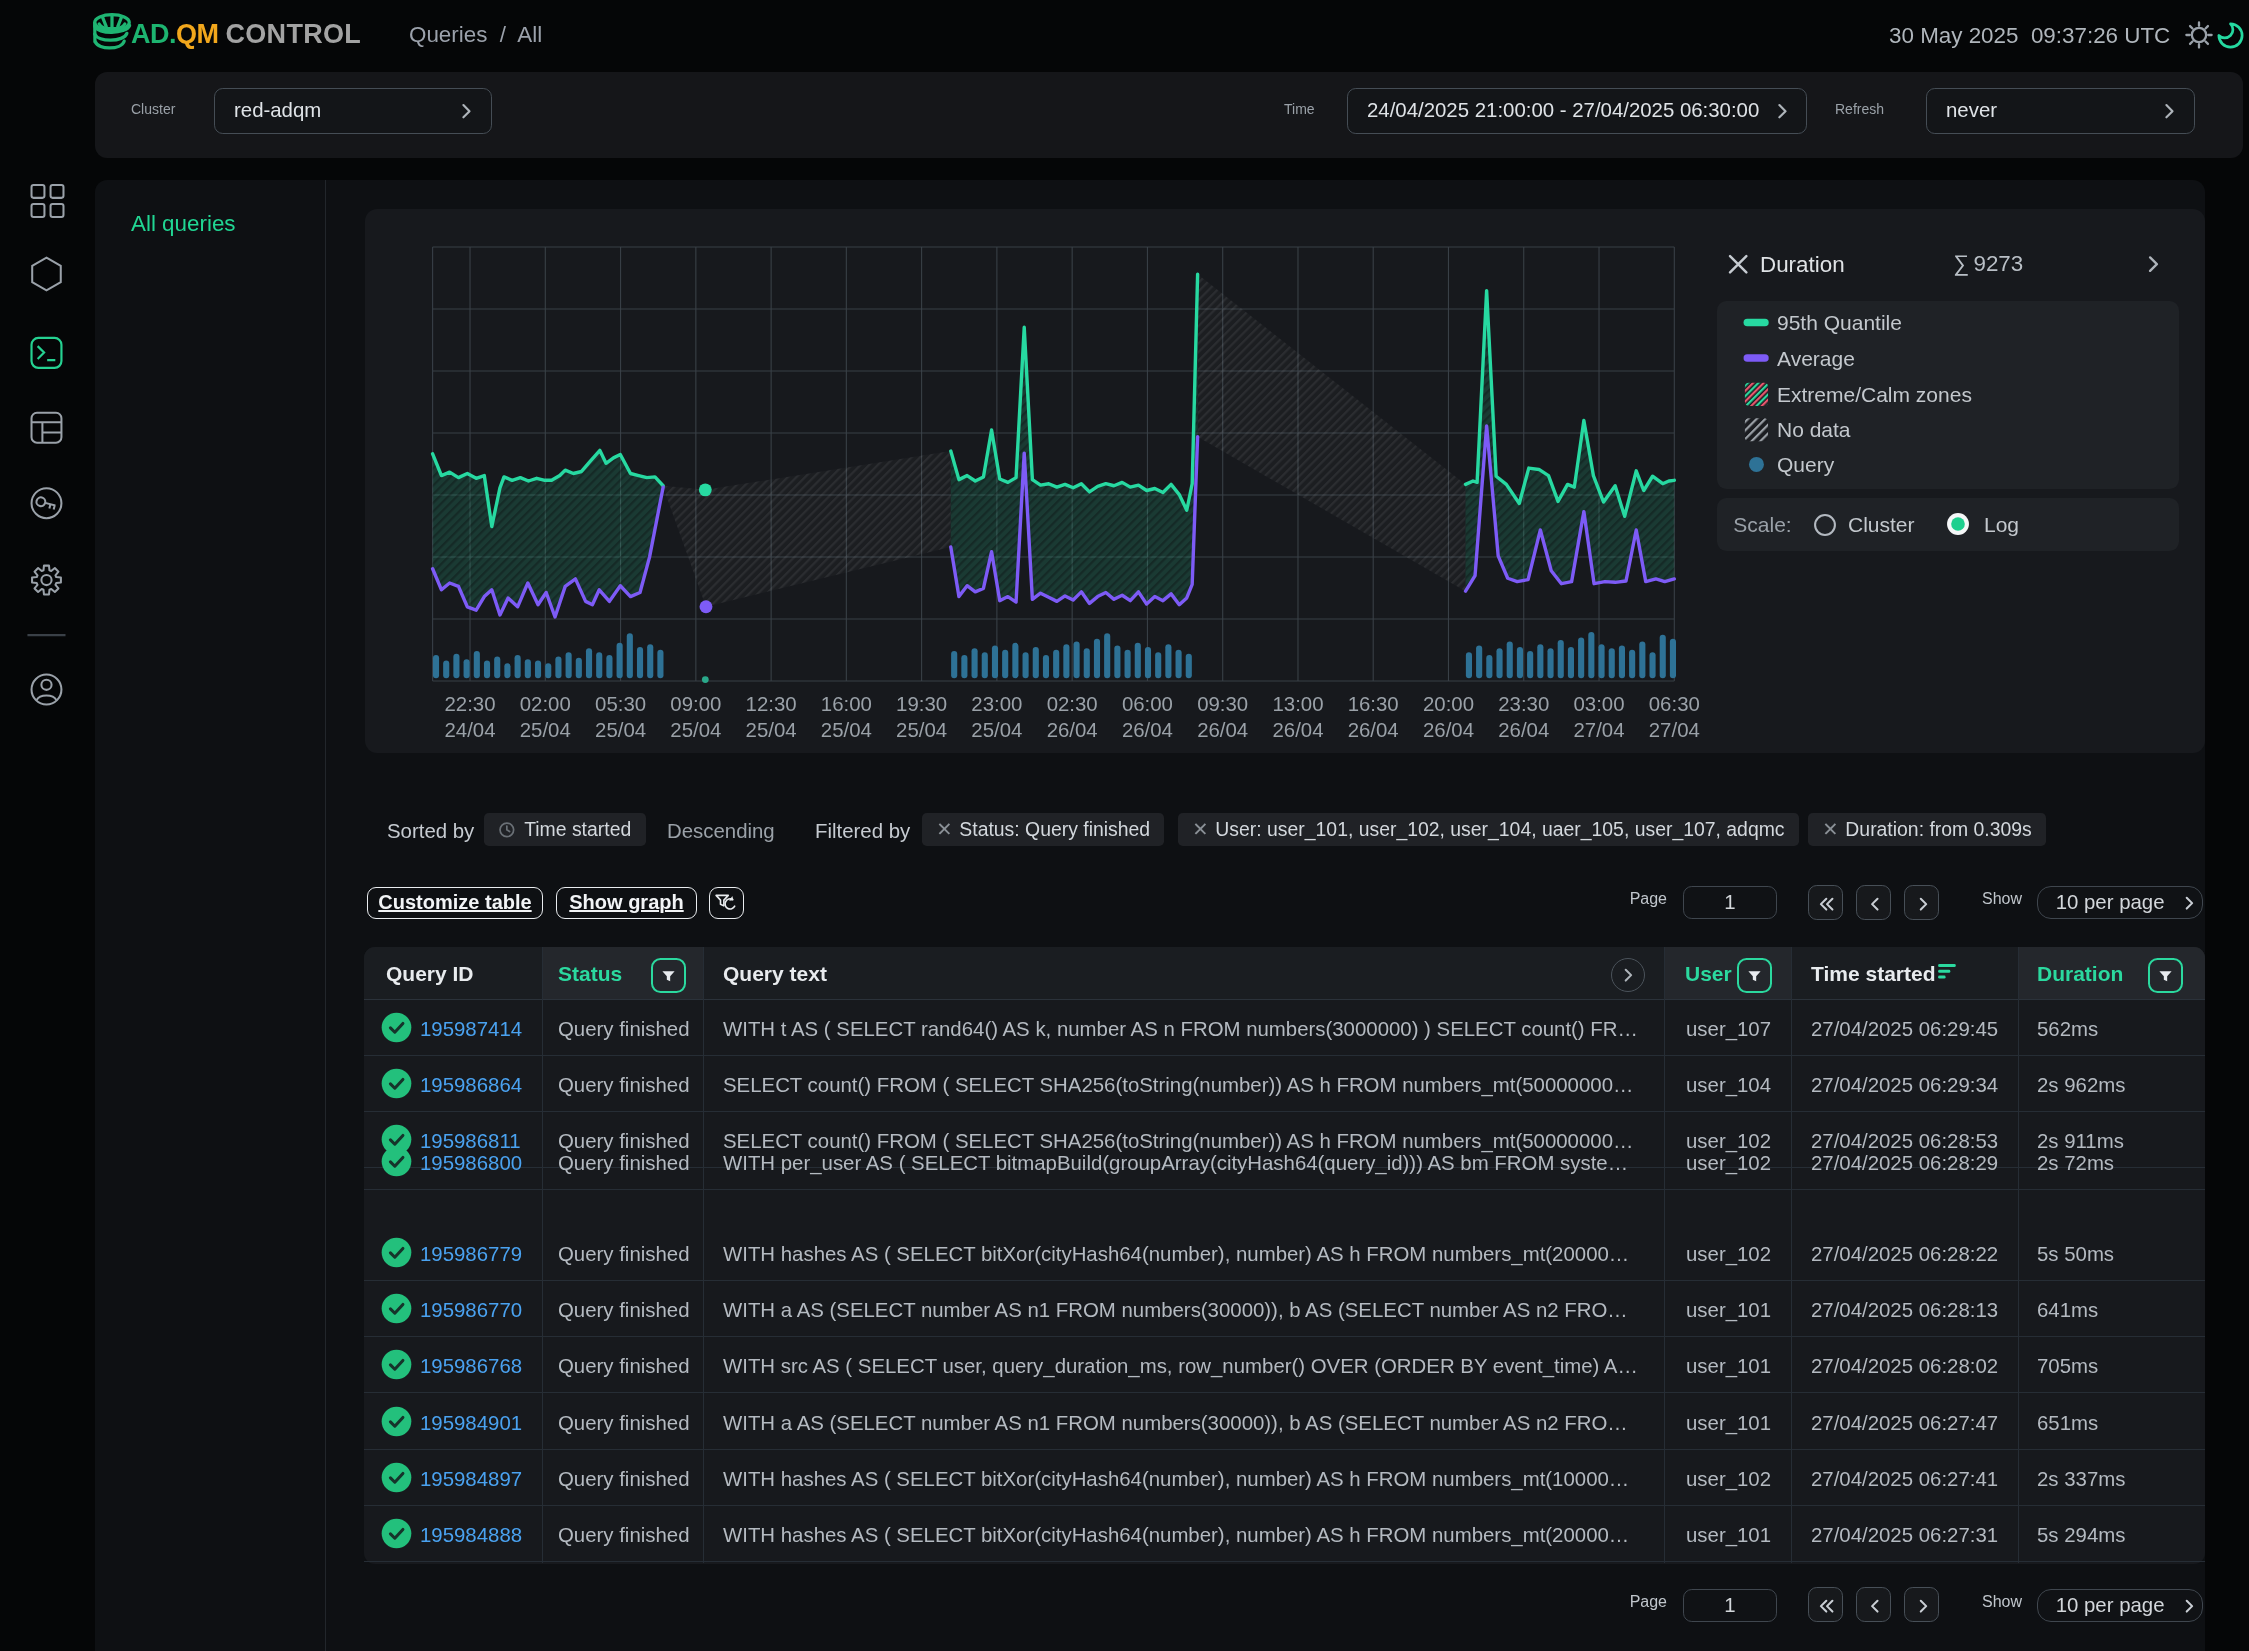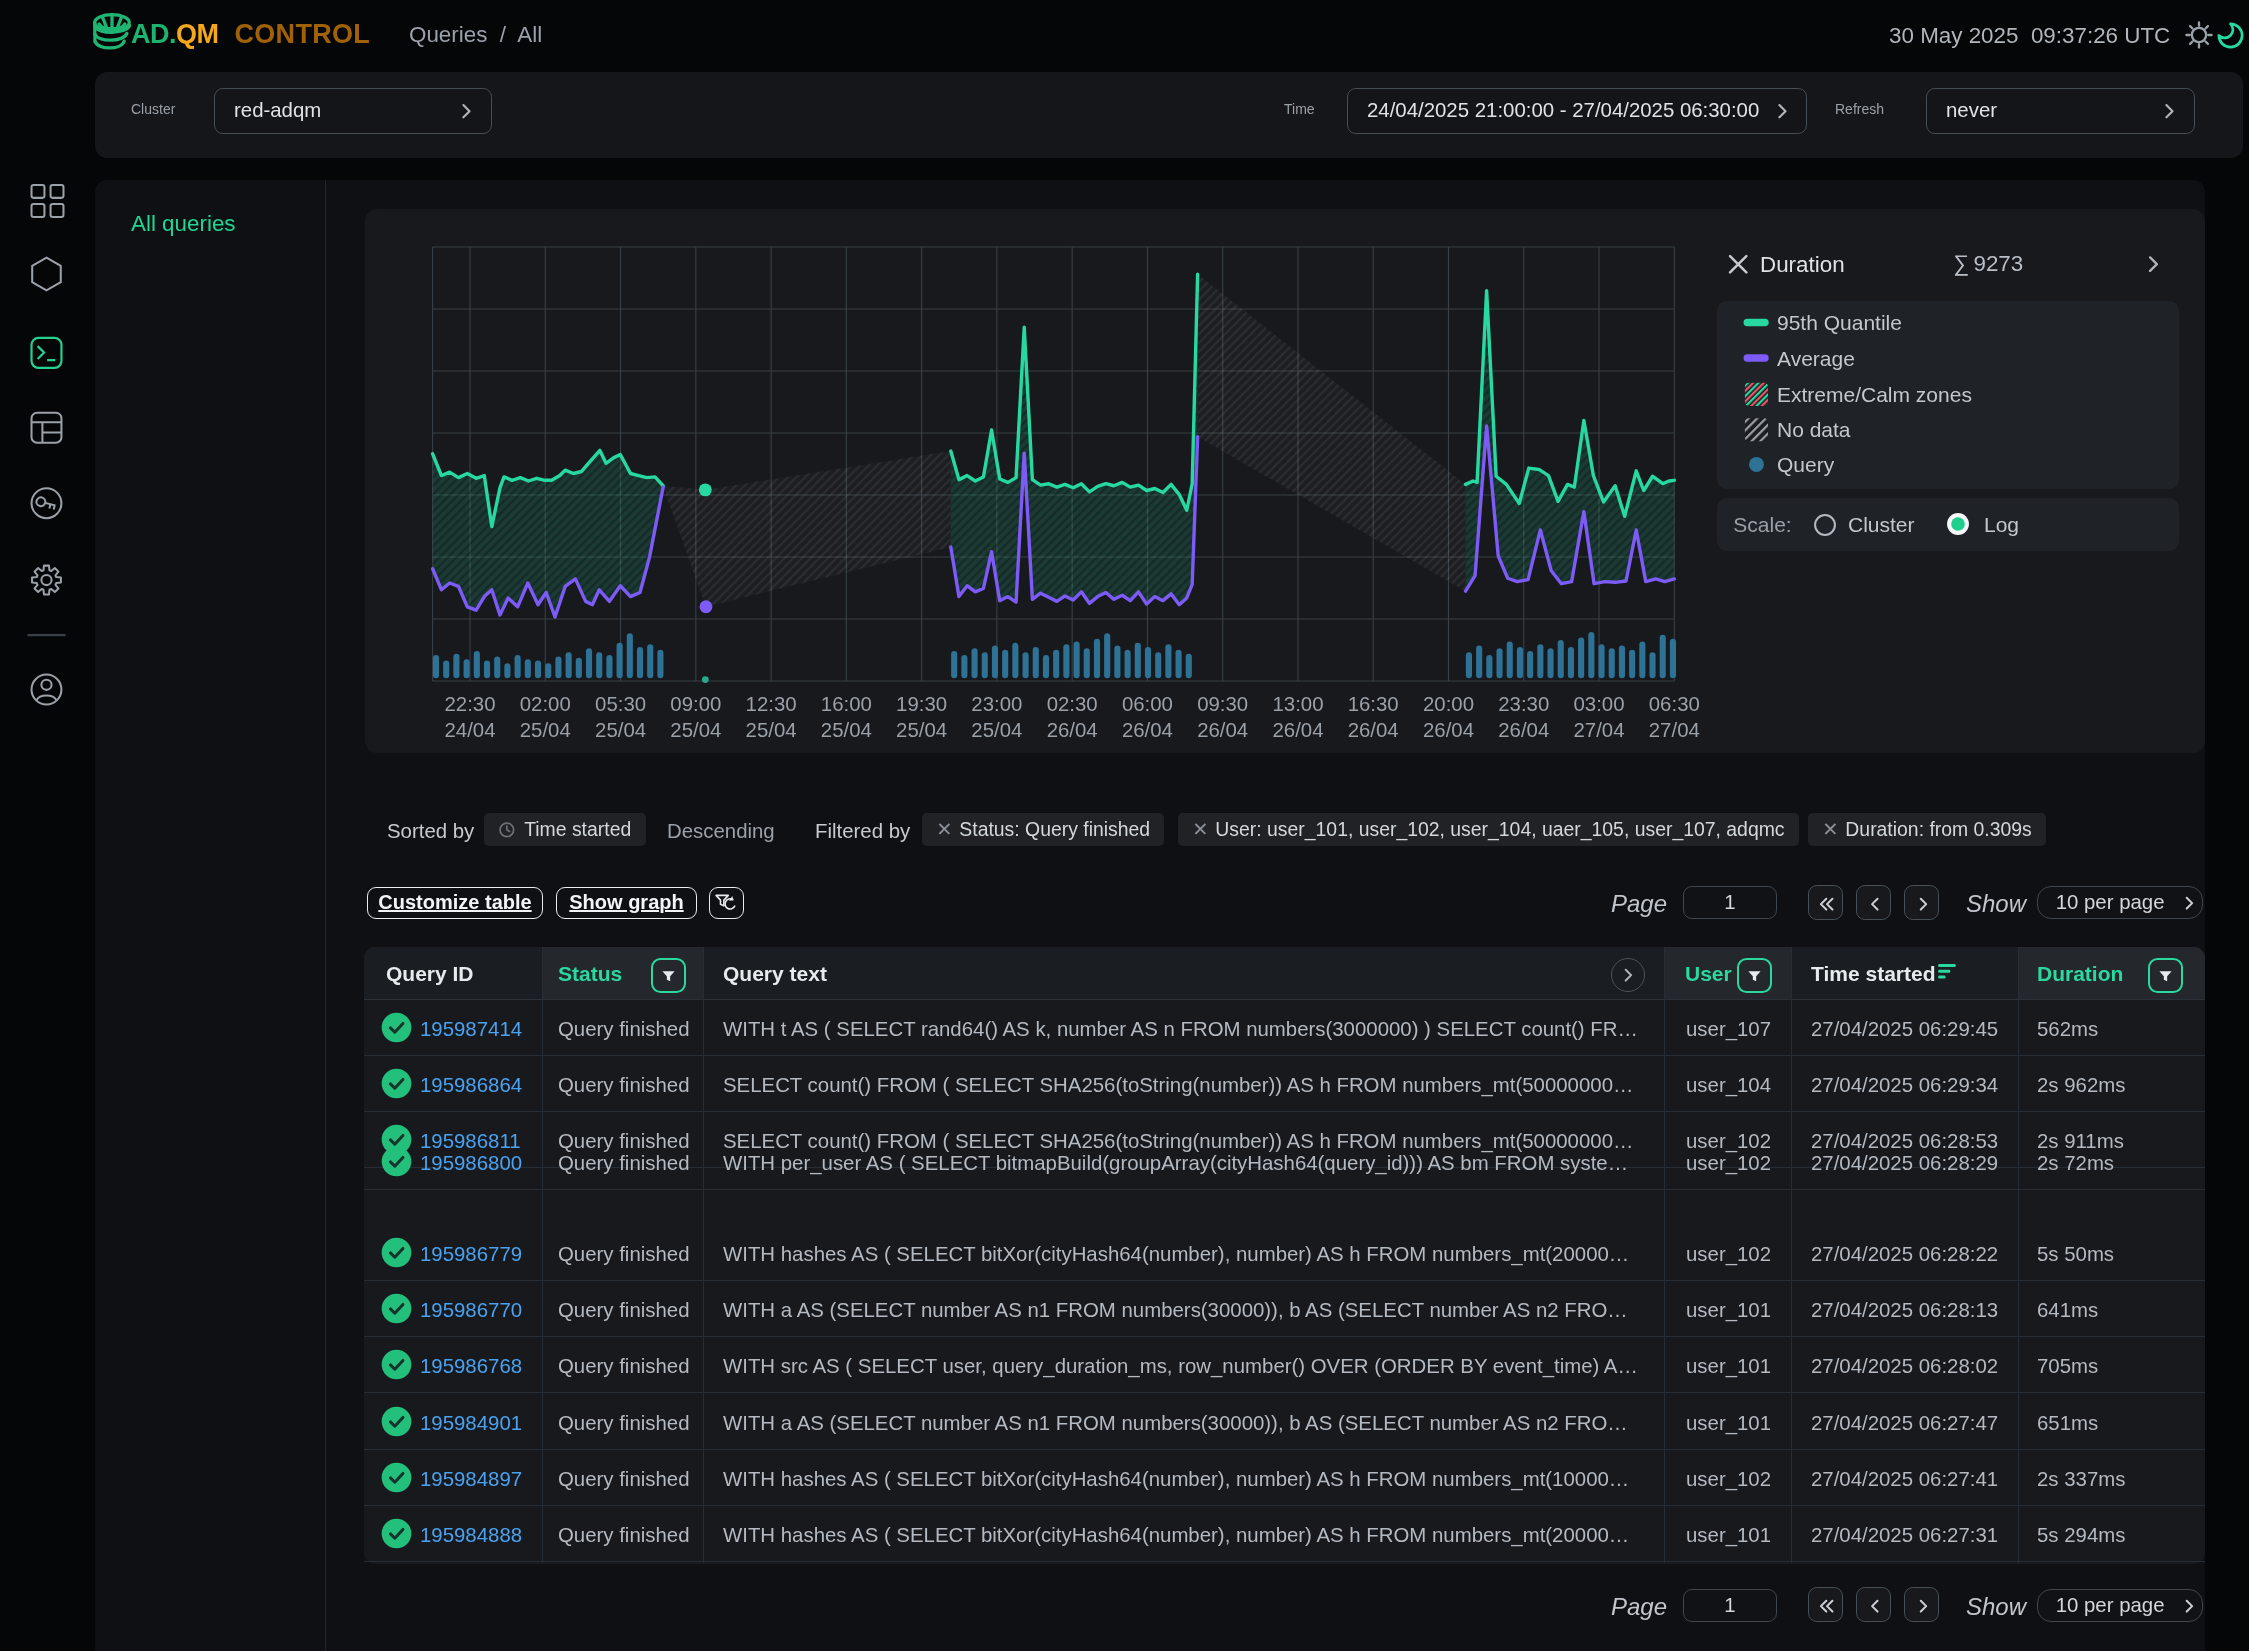--- a/index.html
+++ b/index.html
@@ -21,21 +21,21 @@
   background:#1f2226; border-radius:9.5px; }
 .scbox { position:absolute; left:1717px; top:498px; width:462px; height:53px;
   background:#1f2226; border-radius:9.5px; }
 .lgitem { position:absolute; left:60px; font-size:21px; color:#c3c8cd; }
 .chip { position:absolute; top:813px; height:33px; background:#202226; border-radius:4.8px;
   color:#d3d8dd; font-size:19.4px; line-height:33px; padding:0 14.3px; }
 .chipx { color:#8a9096; margin-right:6.8px; }
 .graytxt { position:absolute; font-size:20.4px; color:#9aa1a8; }
 .btn { position:absolute; top:887px; height:32px; border:1.7px solid #e9ecef; border-radius:9px;
   color:#f2f4f6; font-size:20px; font-weight:bold; line-height:28.6px; text-align:center;text-decoration:underline; }
-.plabel { position:absolute; font-size:24px; color:#c0c6cc;font-style:italic; }
+.plabel { position:absolute; font-size:16px; color:#c0c6cc; }
 .pinput { position:absolute; width:94px; height:33px; border:1.7px solid #3f464e; border-radius:8.8px;
   background:#101215; color:#d3d7db; font-size:20.4px; line-height:30px; text-align:center; }
 .pbtn { position:absolute; width:35px; height:35px; border:1.7px solid #474f57; border-radius:8.8px;
   background:#17191c; }
 .pselect { position:absolute; height:33px; border:1.7px solid #3f464e; border-radius:14px;
   background:#101215; color:#d3d7db; font-size:20.4px; line-height:30px; padding-left:17.7px; }
 .table { position:absolute; left:364px; top:947px; width:1841px; height:617px;
   background:#17191d; border-radius:11px; }
 .thead { position:absolute; left:364px; top:947px; width:1841px; height:53px;
   background:#1a1d21; border-radius:11px 11px 0 0; border-bottom:1.4px solid #2b323a; }
@@ -62,21 +62,21 @@
 <ellipse cx="31" cy="19.5" rx="25.5" ry="11.5"></ellipse>
 <path d="M12 21.5 C16.5 31 45.5 31 50 21.5"></path>
 <path d="M17 11.5 L22.5 25.5 M31 8 L31 28 M45 11.5 L39.5 25.5"></path>
 <path d="M5.5 25 C10 37.5 51.5 37 57 24"></path>
 <path d="M5.5 36.5 C10 49 48.5 48.5 53 35.5"></path>
 <path d="M6.5 48 C11 60.5 44.5 60 49 47"></path>
 <path d="M5.5 20 L5.8 48"></path>
 </g>
   </svg>
 <div class="abs" style="left:131px;top:19px;font-size:27px;font-weight:bold;letter-spacing:-0.5px;white-space:nowrap">
-<span style="color:#1db470">AD.</span><span style="color:#f2a71c">QM</span><span id="ctl" style="color:#a16207;letter-spacing:0.3px;margin-left:16px">CONTROL</span></div>
+<span style="color:#1db470">AD.</span><span style="color:#f2a71c">QM</span><span id="ctl" style="color:#a3a3a3;letter-spacing:0.3px;margin-left:7px">CONTROL</span></div>
 <div class="abs" style="left:409px;top:22.4px;font-size:22.4px;color:#9ba1ab">Queries&nbsp; /&nbsp; All</div>
 <div class="abs" style="left:1889px;top:23px;font-size:22.4px;color:#b0b6bc">30 May 2025&nbsp; 09:37:26 UTC</div>
 <svg class="abs" style="left:2184px;top:20.4px" width="30" height="30" viewBox="0 0 44 44">
 <circle cx="22" cy="22" r="10.5" stroke="#9aa1a9" stroke-width="3.4" fill="none"></circle>
 <g stroke="#9aa1a9" stroke-width="3.4" stroke-linecap="round">
 <path d="M22 3.5 V8.5 M22 35.5 V40.5 M3.5 22 H8.5 M35.5 22 H40.5 M8.9 8.9 L12.4 12.4 M31.6 31.6 L35.1 35.1 M35.1 8.9 L31.6 12.4 M12.4 31.6 L8.9 35.1"></path>
 </g>
   </svg>
 <svg class="abs" style="left:2215px;top:20px" width="31" height="31" viewBox="0 0 24 24">
 <path d="M12 3a6 6 0 0 0 9 9 9 9 0 1 1-9-9Z" stroke="#25d9a0" stroke-width="2.1" fill="none" stroke-linecap="round" stroke-linejoin="round" transform="translate(24,0) scale(-1,1)"></path>

